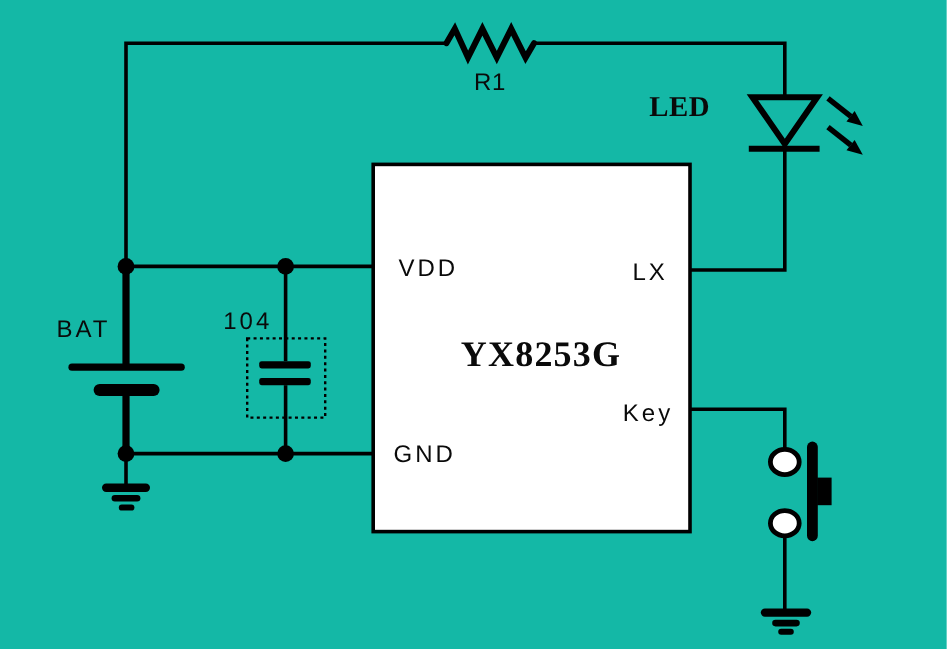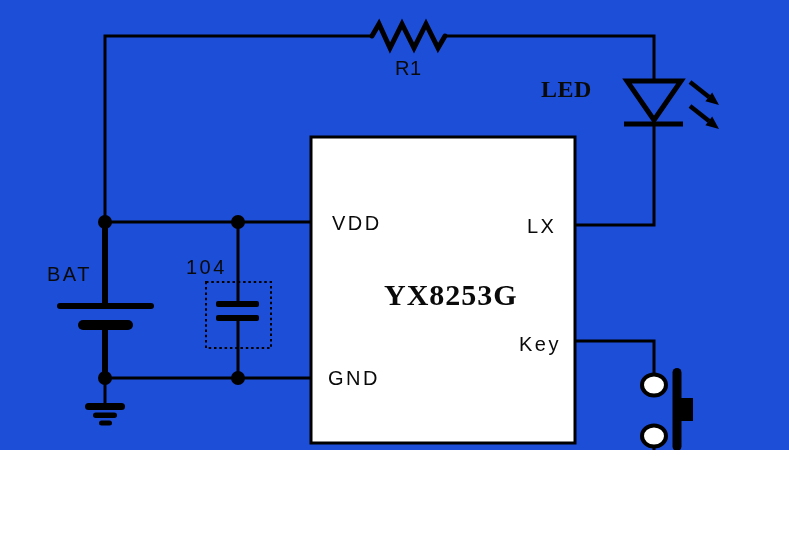--- a/index.html
+++ b/index.html
@@ -1,19 +1,19 @@
 <!DOCTYPE html>
 <html><head>
 <meta charset="utf-8">
 <style>
   html,body{margin:0;padding:0;background:#ffffff;}
   .canvas{
     position:relative;
-    width:789px;height:450px;
-    background:#1d4ed8;
+    width:789px;height:541px;
+    background:#14b8a6;
     overflow:hidden;
   }
   svg{display:block;}
   .wire{stroke:#000;stroke-width:3;fill:none;}
   .thick{stroke:#000;stroke-width:6;fill:none;stroke-linecap:butt;}
   .sym{stroke:#000;stroke-width:5;fill:none;}
   .solid{fill:#000;stroke:none;}
   .lbl-sans{
     font-family:"Liberation Sans","DejaVu Sans",sans-serif;
     font-size:20px;font-weight:400;fill:#0a0a0a;letter-spacing:2.5px;

